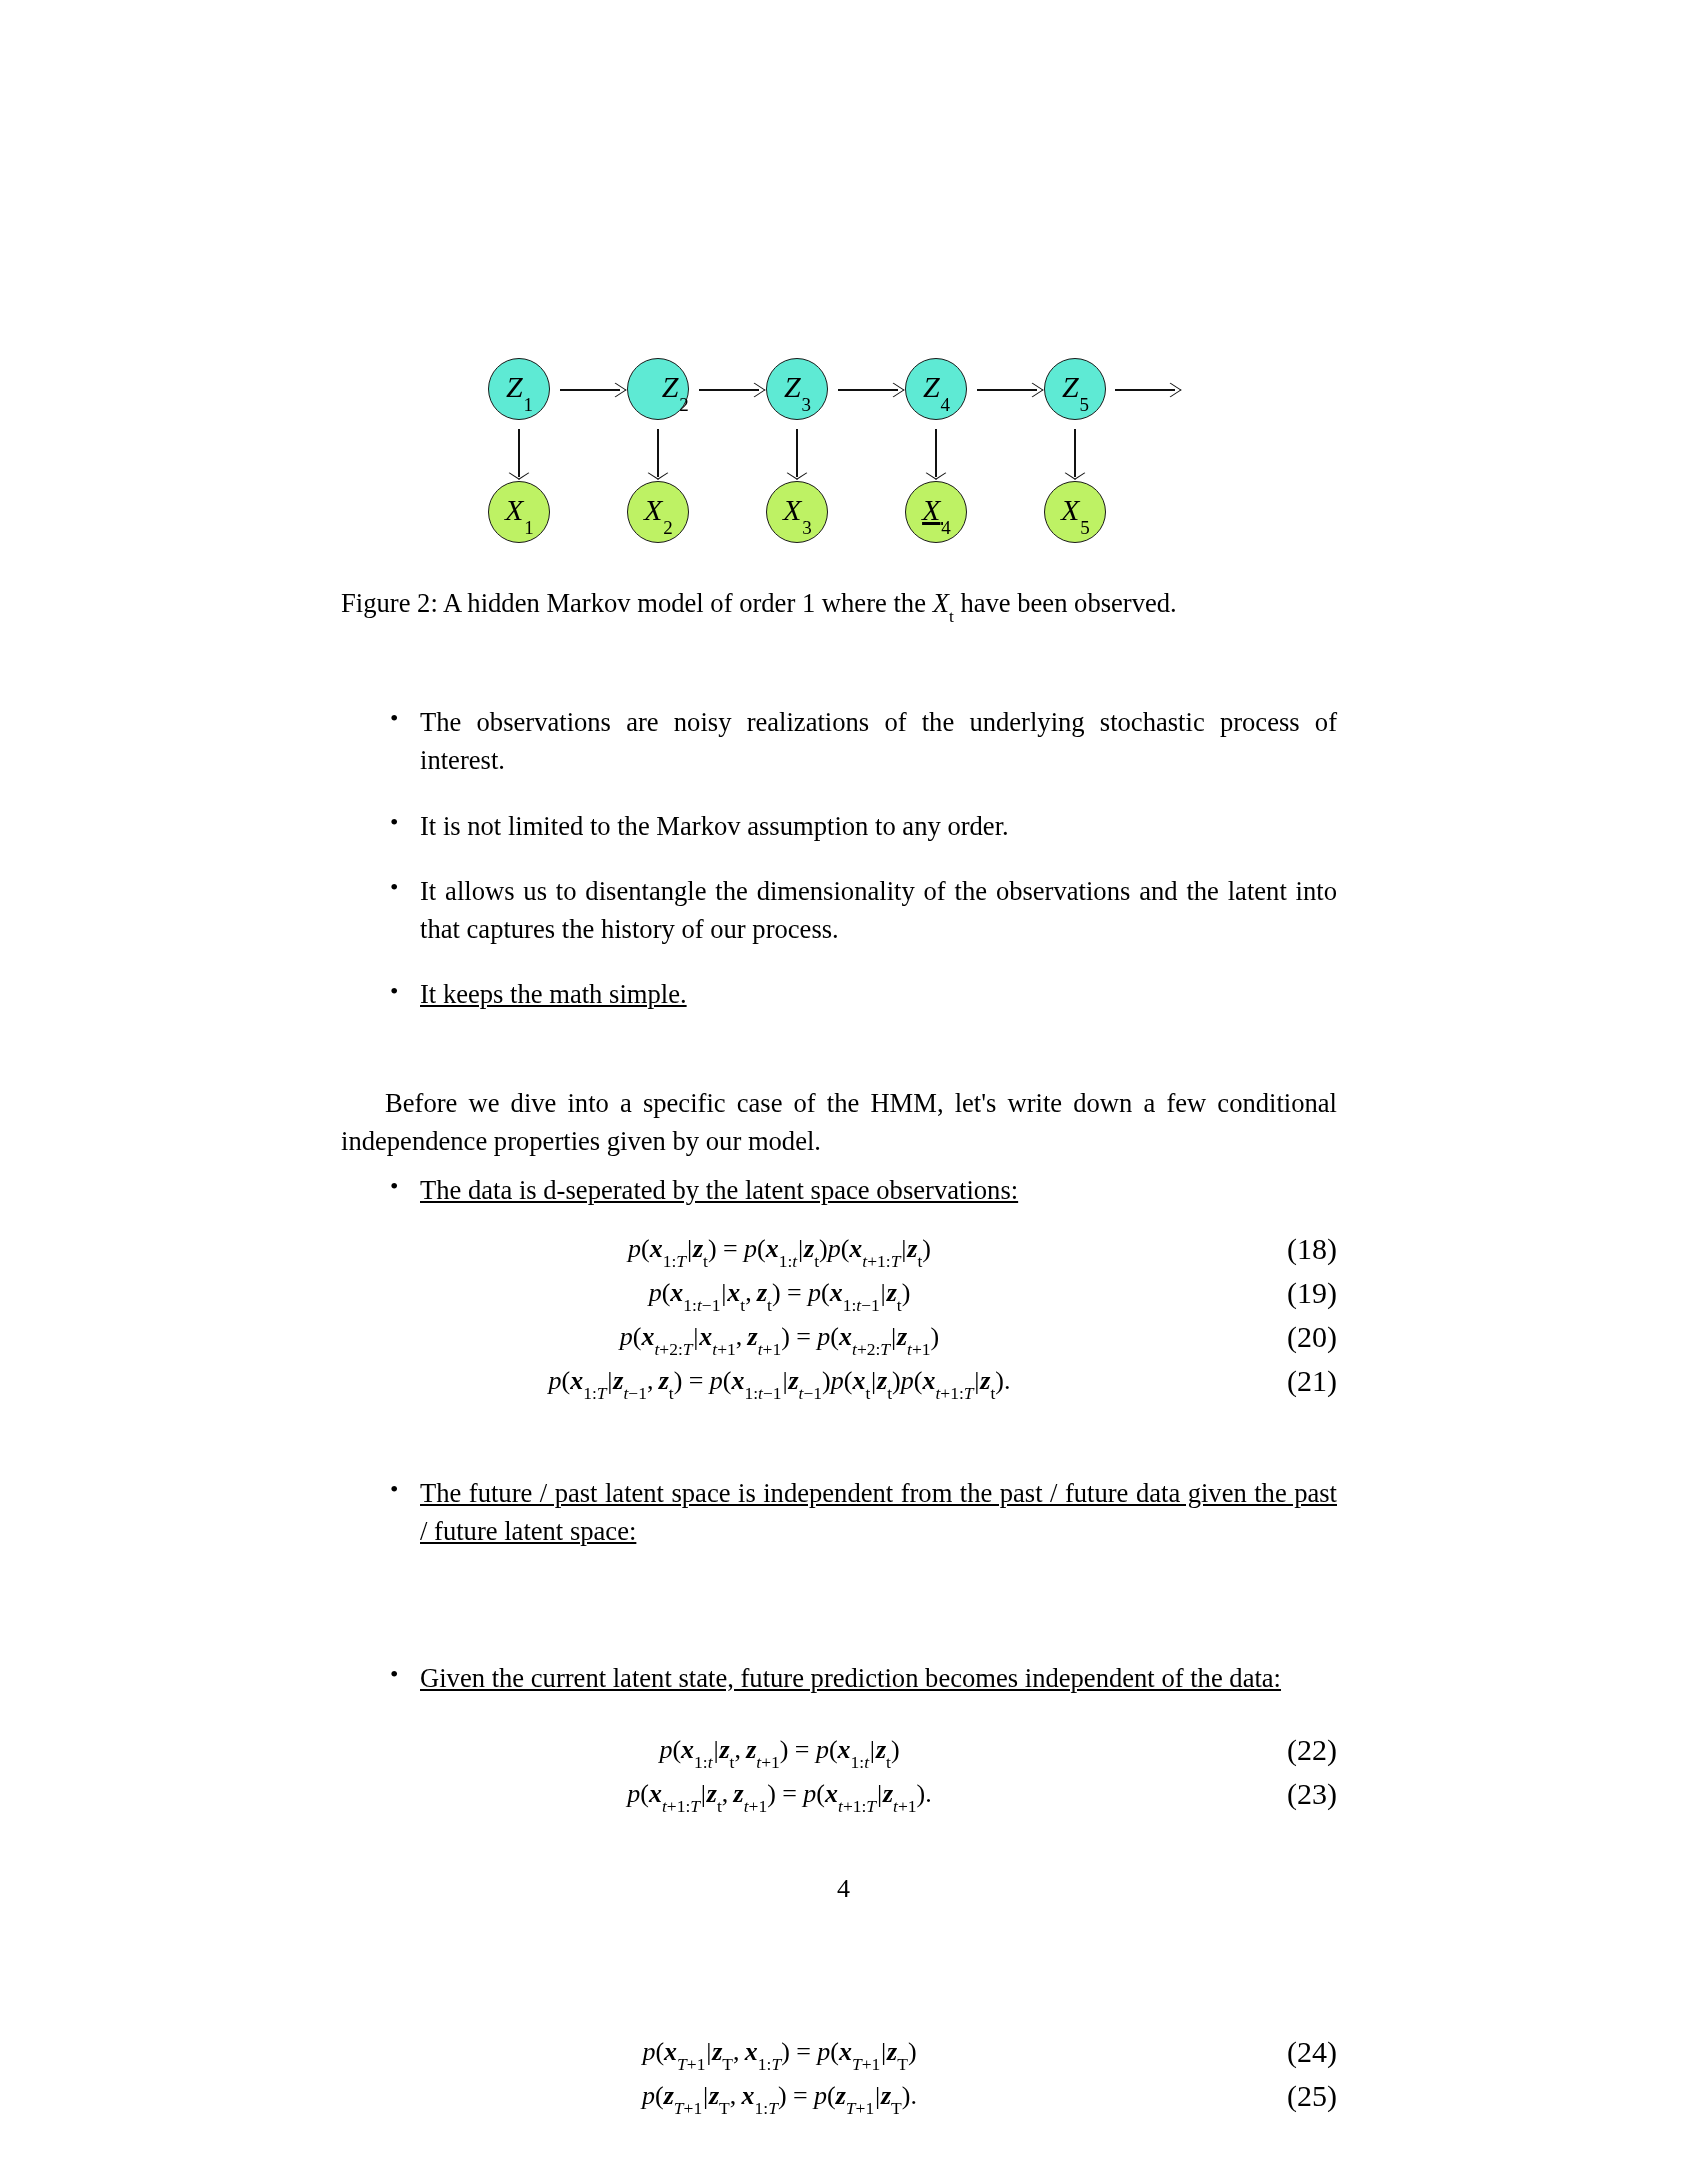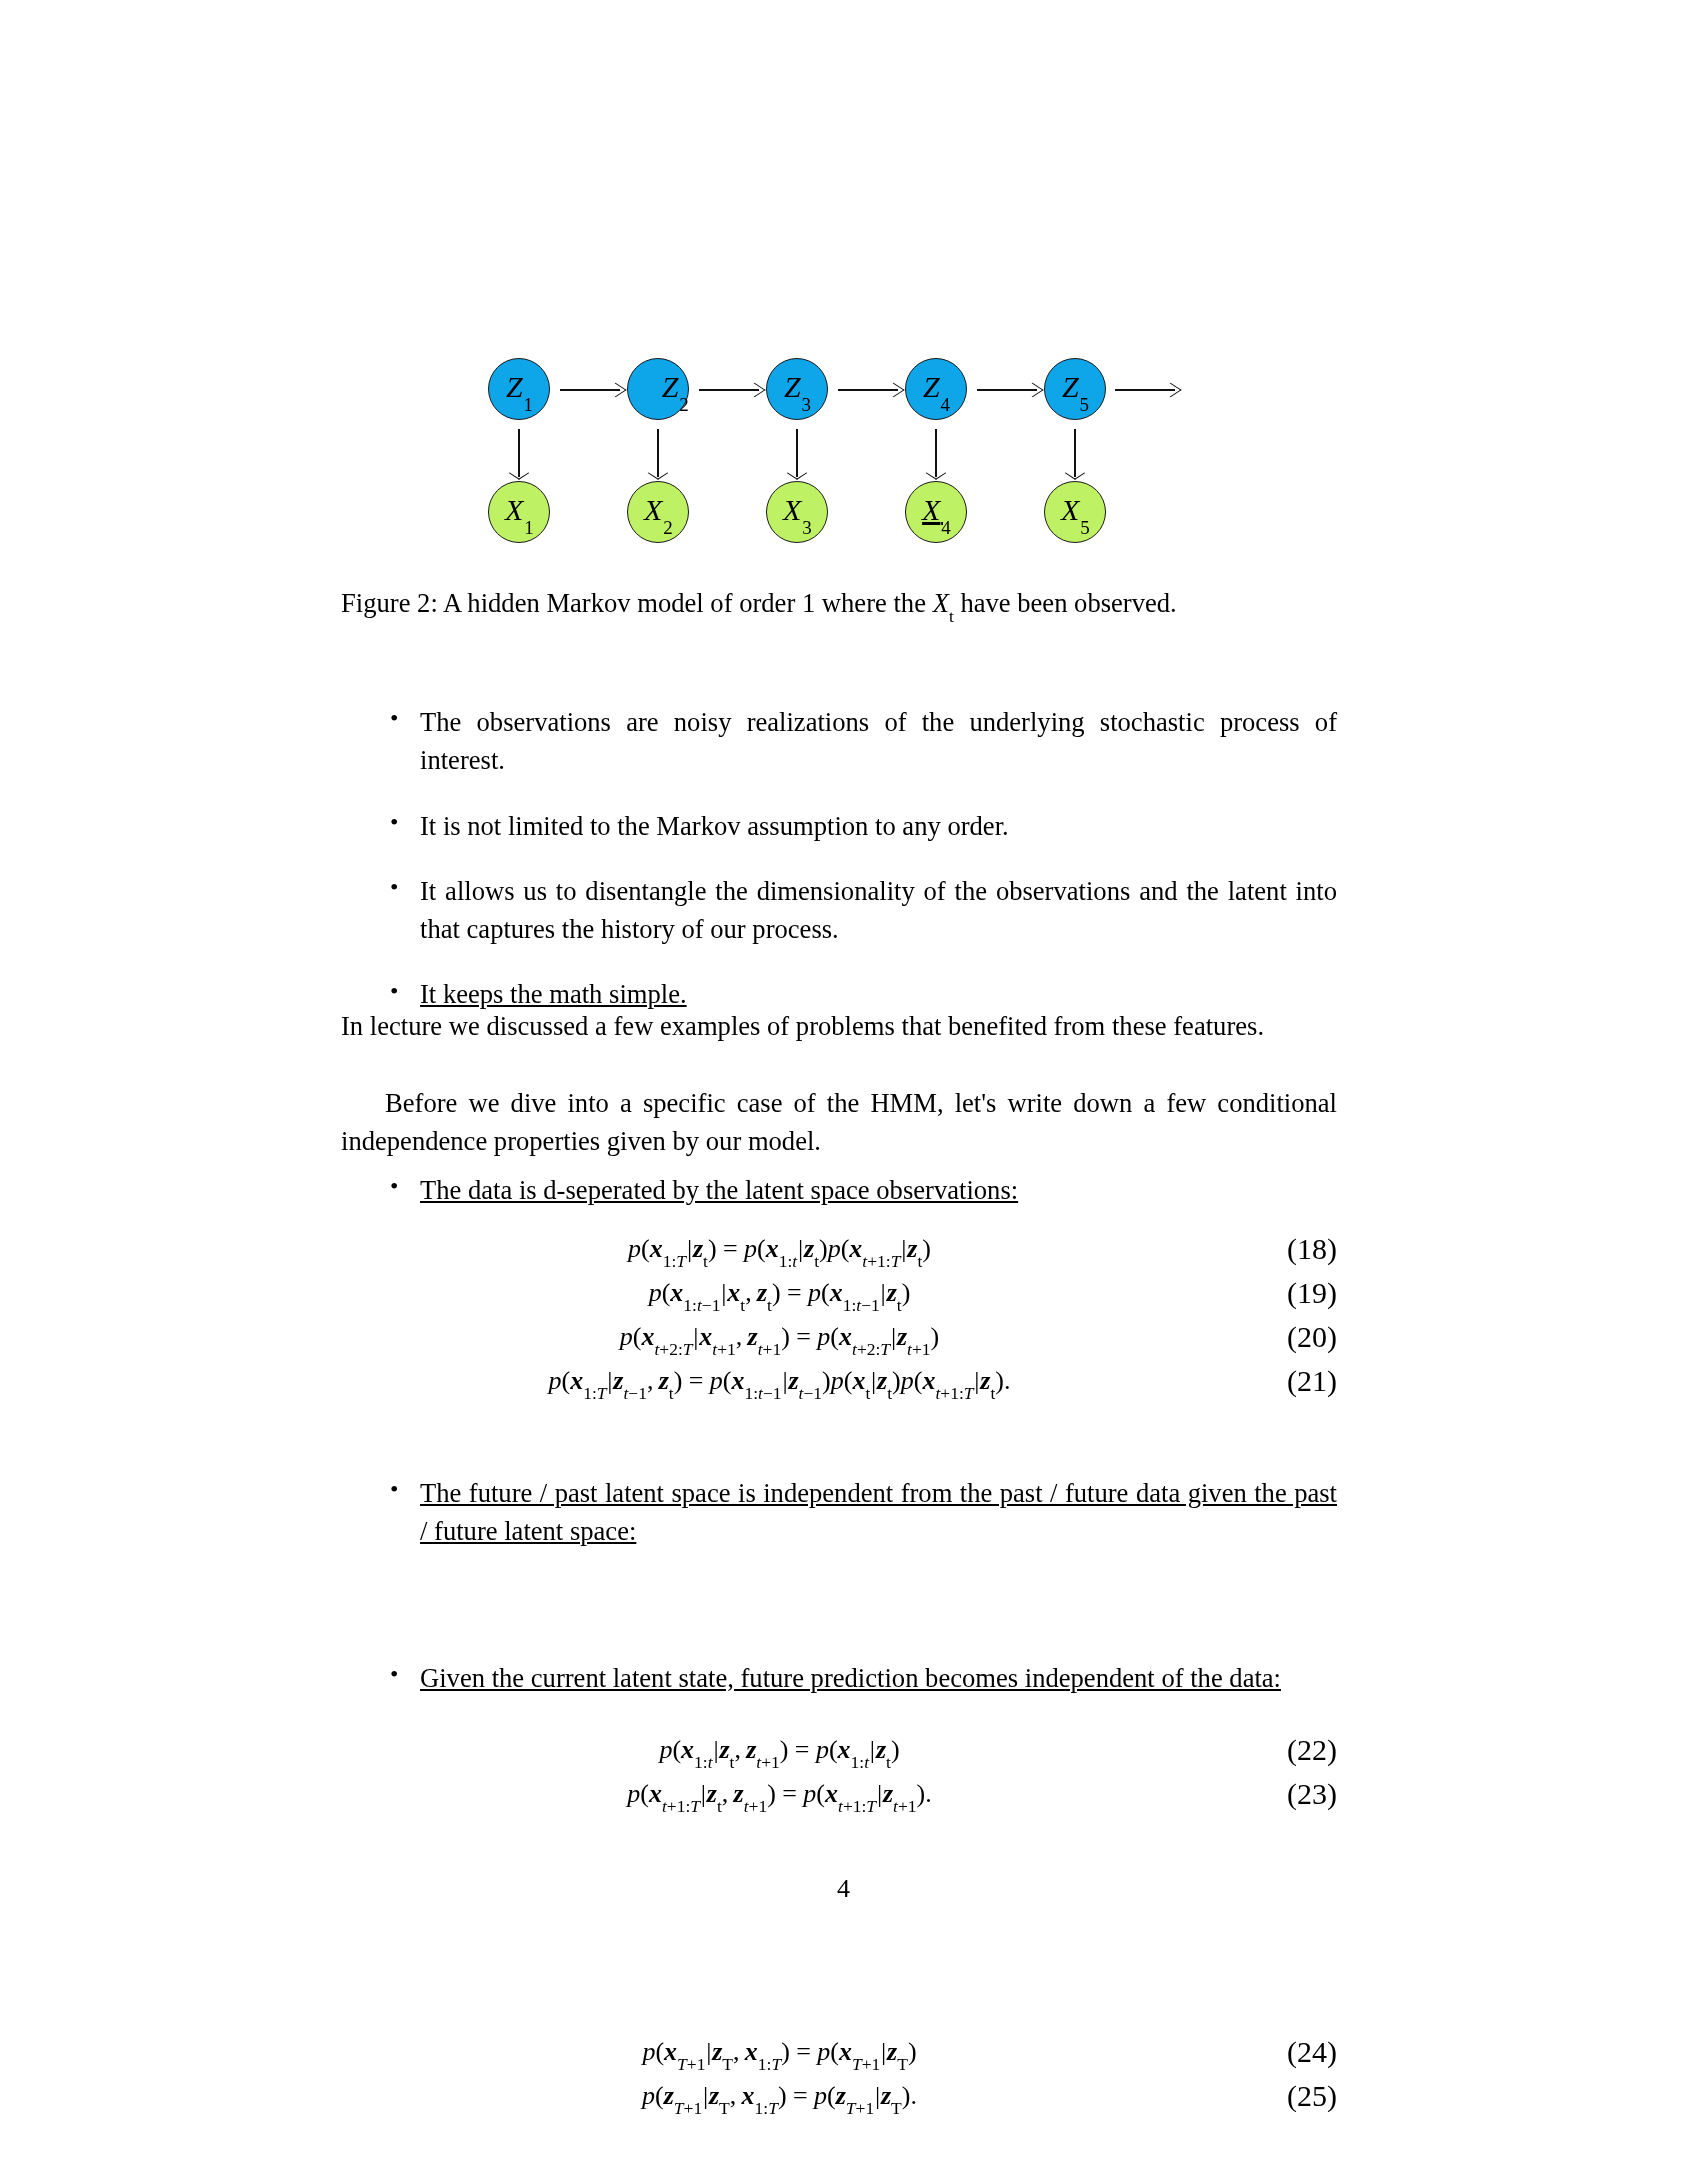--- a/index.html
+++ b/index.html
@@ -42,21 +42,21 @@
     height: 62px;
     border-radius: 50%;
     border: 1.7px solid #1a1a1a;
     box-sizing: border-box;
     display: flex;
     align-items: center;
     justify-content: center;
     font-size: 30px;
     font-family: "Liberation Serif", "DejaVu Serif", serif;
     font-style: italic;
-    background: #0ea5e9;
+    background: #5eead4;
   }
   .node.observed {
     background: #bef264;
   }
   .node .sub {
     font-size: 19px;
     font-style: normal;
     vertical-align: sub;
     position: relative;
     top: 7.1px;
@@ -250,23 +250,20 @@
     <span>have been observed.</span>
   </div>
 
   <ul class="col bullets" style="top:703px;">
     <li><span>The observations are noisy realizations of the underlying stochastic process of interest.</span></li>
     <li><span>It is not limited to the Markov assumption to any order.</span></li>
     <li><span>It allows us to disentangle the dimensionality of the observations and the latent into that captures the history of our process.</span></li>
     <li><span>It keeps the math simple.</span></li>
   </ul>
 
-  <div class="col" style="top:1007px;">
-    <div class="para noindent">In lecture we discussed a few examples of problems that benefited from these features.</div>
-  </div>
 
   <div class="col" style="top:1084px;">
     <div class="para">Before we dive into a specific case of the HMM, let's write down a few conditional independence properties given by our model.</div>
   </div>
 
   <ul class="col bullets" style="top:1171px;">
     <li><span>The data is d-seperated by the latent space observations:</span></li>
   </ul>
 
   <div class="col mathblock" style="top:1227px;">

